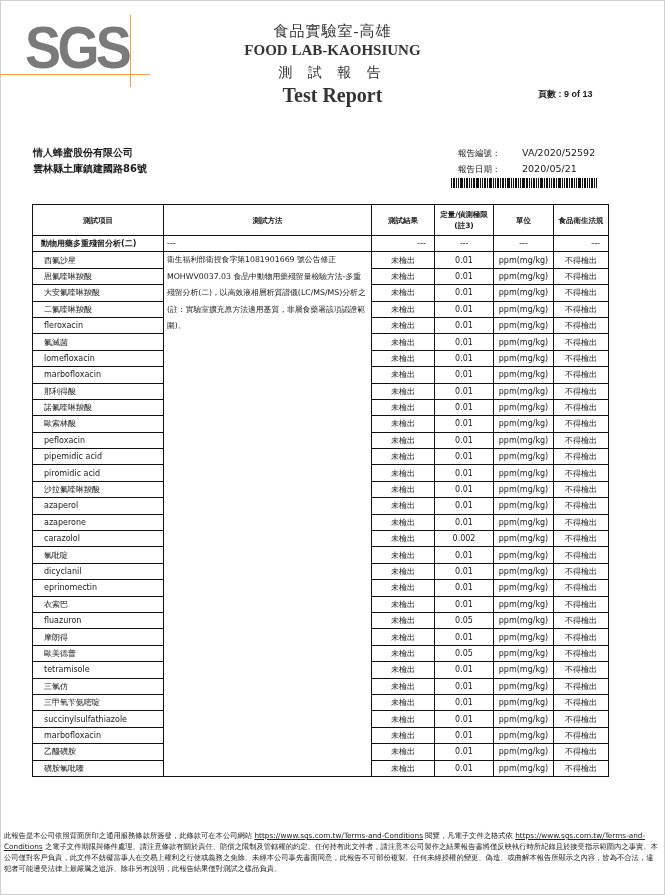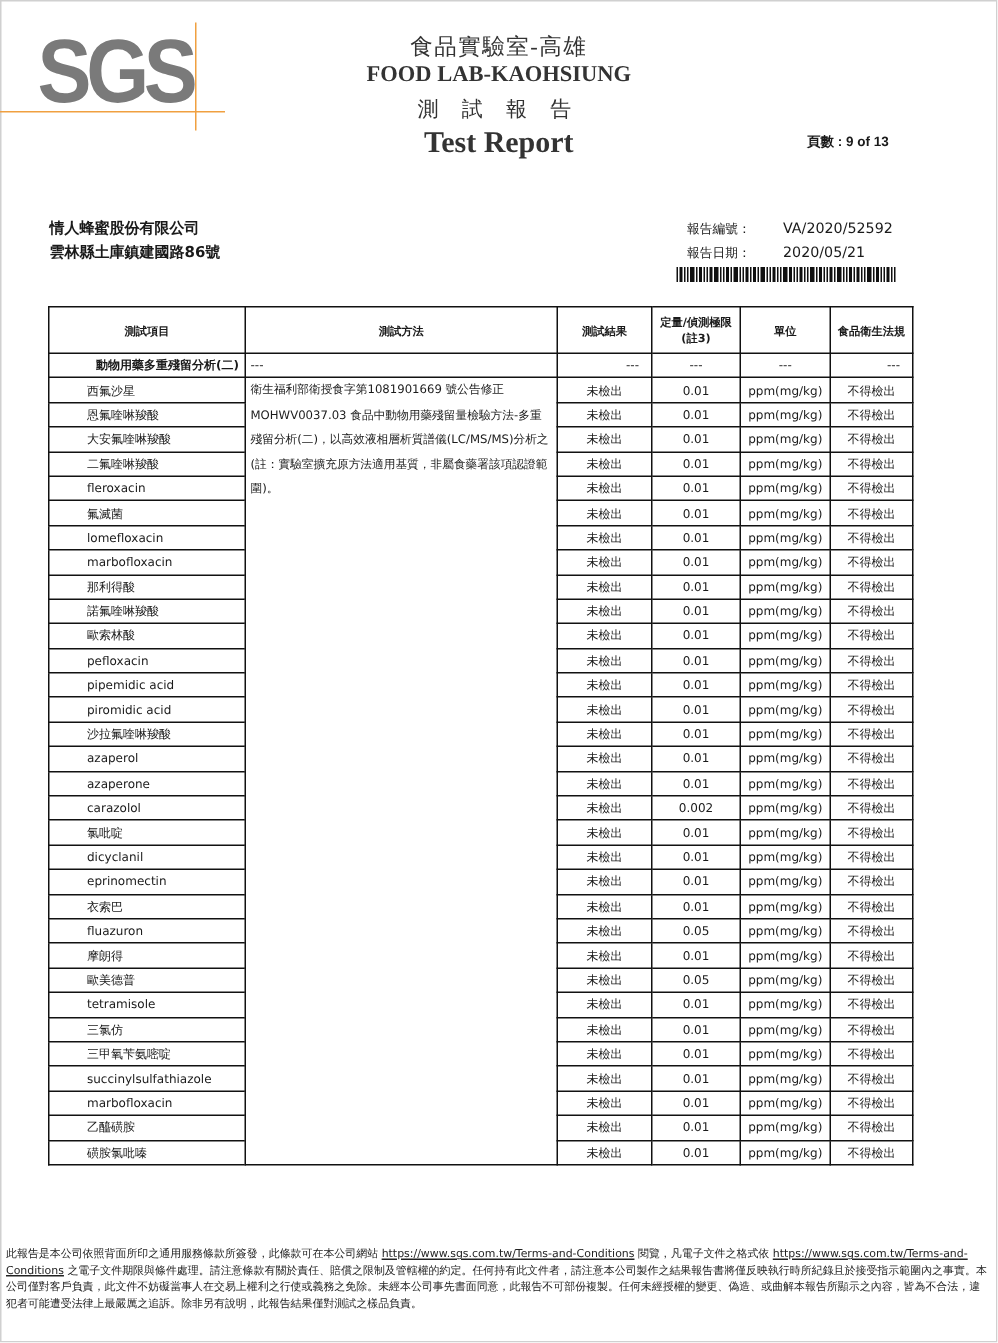--- a/index.html
+++ b/index.html
@@ -27,21 +27,21 @@
   
   .client { position: absolute; left: 33px; top: 145px; font-size: 10px; font-weight: bold; line-height: 16px; }
   .report-meta { position: absolute; left: 458px; top: 145px; font-size: 9.5px; line-height: 16px; }
   .report-meta .lbl { font-weight: normal; display: inline-block; width: 64px; font-size: 8.5px; }
   .barcode { position: absolute; left: 451px; top: 178px; width: 182px; height: 10px; display: flex; gap: 0; }
   .barcode span { display: block; height: 10px; background: #111; margin-right: 1px; }
   
   table.results { position: absolute; left: 32px; top: 204px; border-collapse: collapse; font-size: 8px; }
   table.results th, table.results td { border: 1px solid #111; padding: 0 3px; height: 15.4px; }
   table.results th { height: 30px; font-weight: bold; font-size: 7.5px; text-align: center; line-height: 11px; }
-  table.results td.item { text-align: left; padding-left: 25px; }
+  table.results td.item { text-align: left; padding-left: 11px; }
   table.results td.center { text-align: center; }
   table.results td.right { text-align: right; padding-right: 8px; }
   td.method { vertical-align: top; font-size: 7.8px; line-height: 16.4px; padding: 1px 3px; }
   .col1 { width: 124px; } .col2 { width: 201px; } .col3 { width: 56px; } .col4 { width: 52px; } .col5 { width: 53px; margin-top: 28px; } .col6 { width: 48px; }
   
   .footer { position: absolute; left: 4px; top: 830px; width: 656px; font-size: 7.3px; line-height: 11px; color: #222; }
   .footer a { color: #222; text-decoration: underline; }
 </style>
 </head>
 <body>
@@ -137,21 +137,21 @@
       <th class="col1">測試項目</th>
       <th class="col2">測試方法</th>
       <th class="col3">測試結果</th>
       <th class="col4">定量/偵測極限(註3)</th>
       <th class="col5">單位</th>
       <th class="col6">食品衛生法規</th>
     </tr>
   </thead>
   <tbody id="tbody">
     <tr>
-      <td class="item" style="padding-left:31px;font-weight:bold;">動物用藥多重殘留分析(二)</td>
+      <td class="item" style="padding-left:8px;font-weight:bold;">動物用藥多重殘留分析(二)</td>
       <td>---</td>
       <td class="right">---</td>
       <td class="center">---</td>
       <td class="center">---</td>
       <td class="right">---</td>
     </tr>
   <tr>
         <td class="item">西氟沙星</td>
         <td class="method" rowspan="32">衛生福利部衛授食字第1081901669 號公告修正MOHWV0037.03 食品中動物用藥殘留量檢驗方法-多重殘留分析(二)，以高效液相層析質譜儀(LC/MS/MS)分析之(註：實驗室擴充原方法適用基質，非屬食藥署該項認證範圍)。</td>
         <td class="center">未檢出</td>

